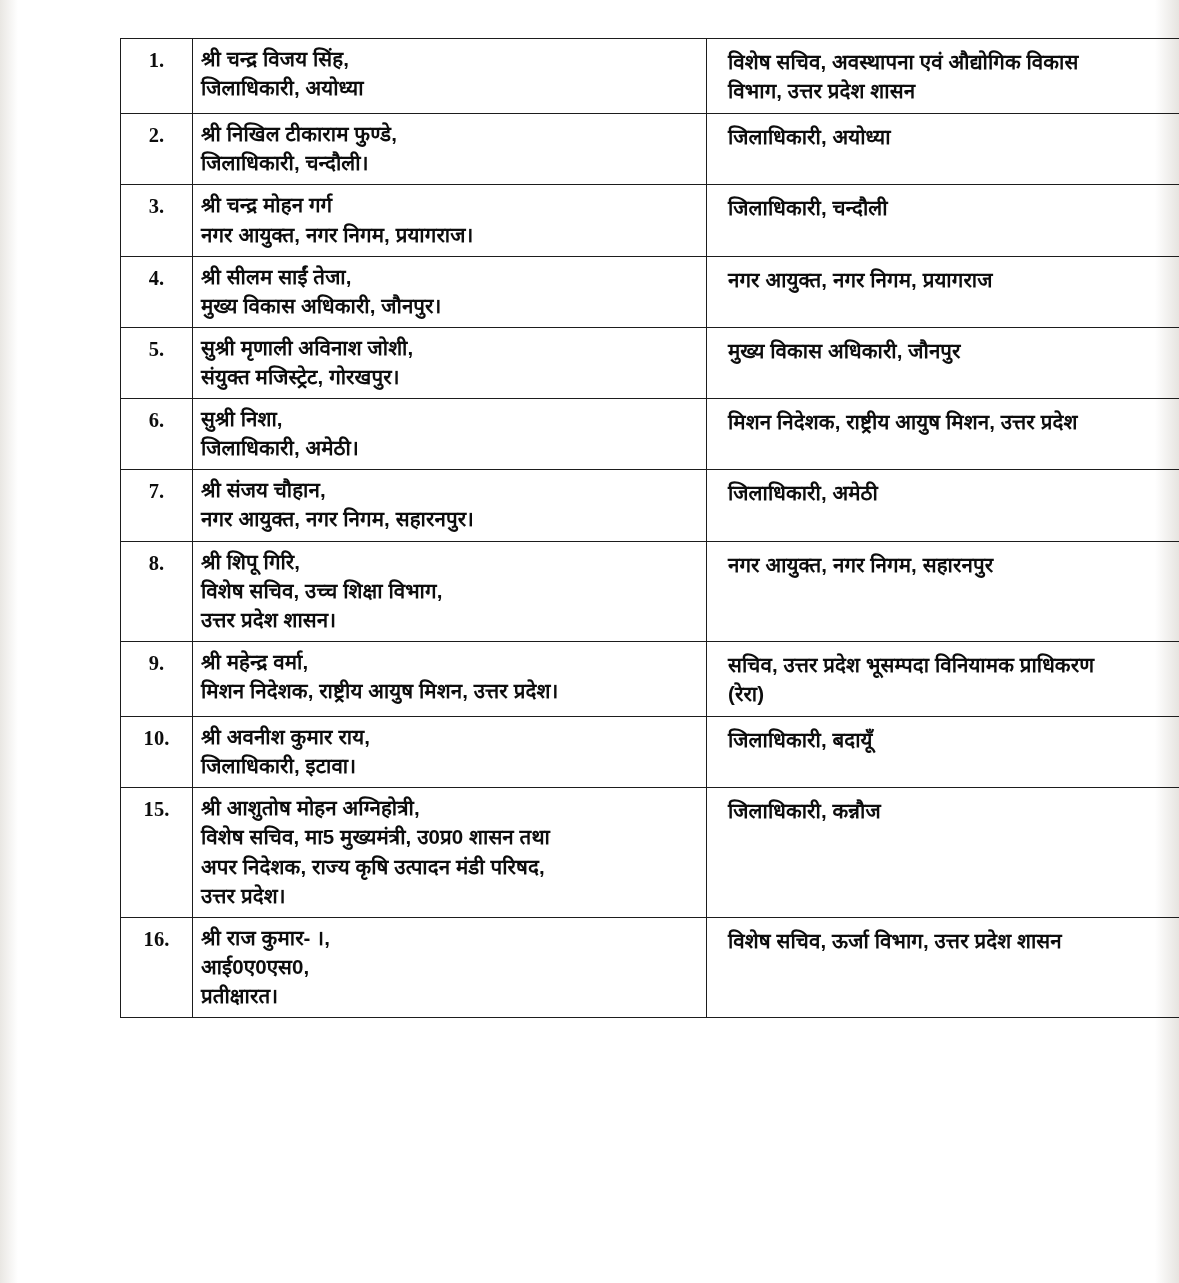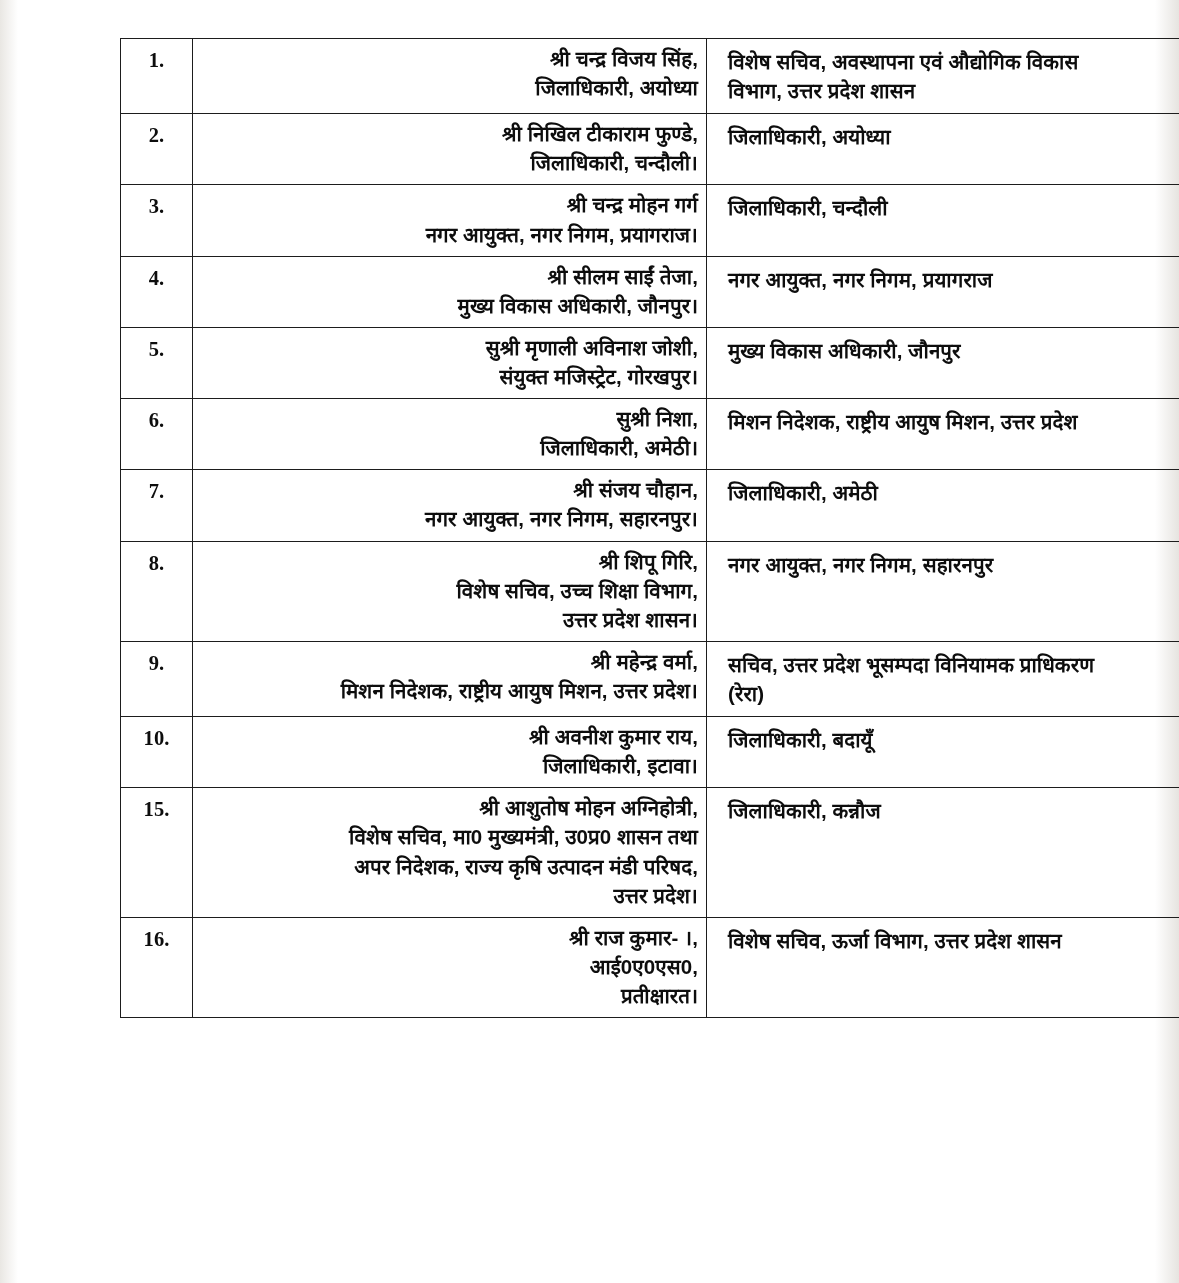--- a/index.html
+++ b/index.html
@@ -51,21 +51,21 @@
     width: 55px;
     text-align: center;
     font-weight: 400;
     font-size: 20px;
     font-family: "Liberation Serif", "DejaVu Serif", serif;
     vertical-align: top;
     padding-top: 7px !important;
   }
   .col-officer {
     width: 497px;
-    text-align: right;
+    text-align: left;
   }
   .col-posting {
     width: 443px;
     text-align: left;
     vertical-align: middle;
     padding: 8px 21px !important;
     margin-left: 40px;
   }
   .line {
     display: block;
@@ -180,21 +180,21 @@
           <span class="line">जिलाधिकारी, इटावा।</span>
         </td>
         <td class="col-posting">
           <span class="line">जिलाधिकारी, बदायूँ</span>
         </td>
       </tr>
       <tr>
         <td class="col-sno">15.</td>
         <td class="col-officer">
           <span class="line">श्री आशुतोष मोहन अग्निहोत्री,</span>
-          <span class="line">विशेष सचिव, मा0 मुख्यमंत्री, उ0प्र0 शासन तथा</span>
+          <span class="line">विशेष सचिव, मा5 मुख्यमंत्री, उ0प्र0 शासन तथा</span>
           <span class="line">अपर निदेशक, राज्य कृषि उत्पादन मंडी परिषद,</span>
           <span class="line">उत्तर प्रदेश।</span>
         </td>
         <td class="col-posting">
           <span class="line">जिलाधिकारी, कन्नौज</span>
         </td>
       </tr>
       <tr>
         <td class="col-sno">16.</td>
         <td class="col-officer">

